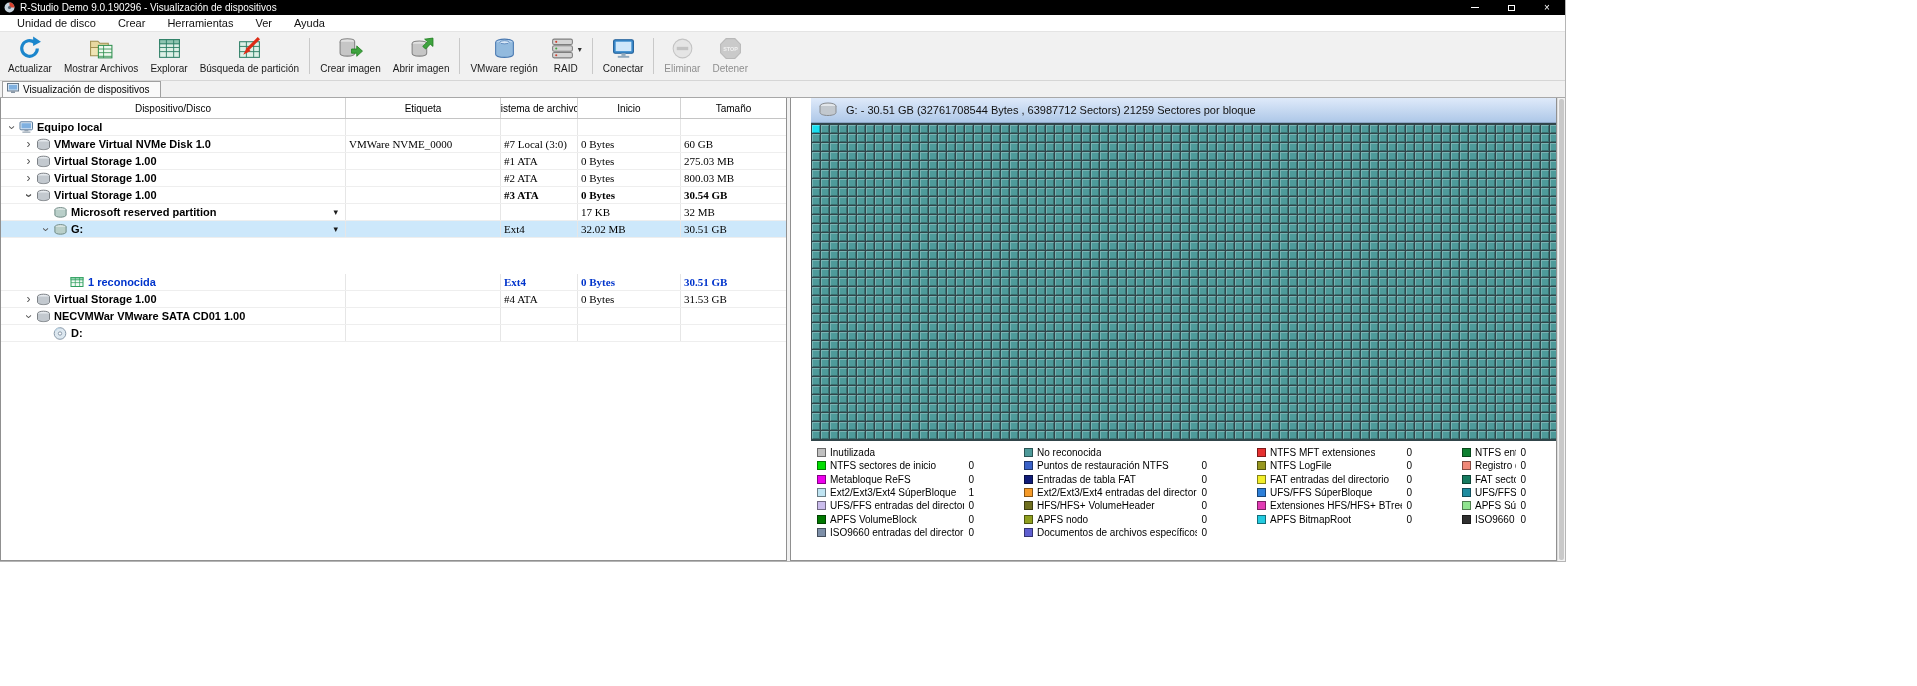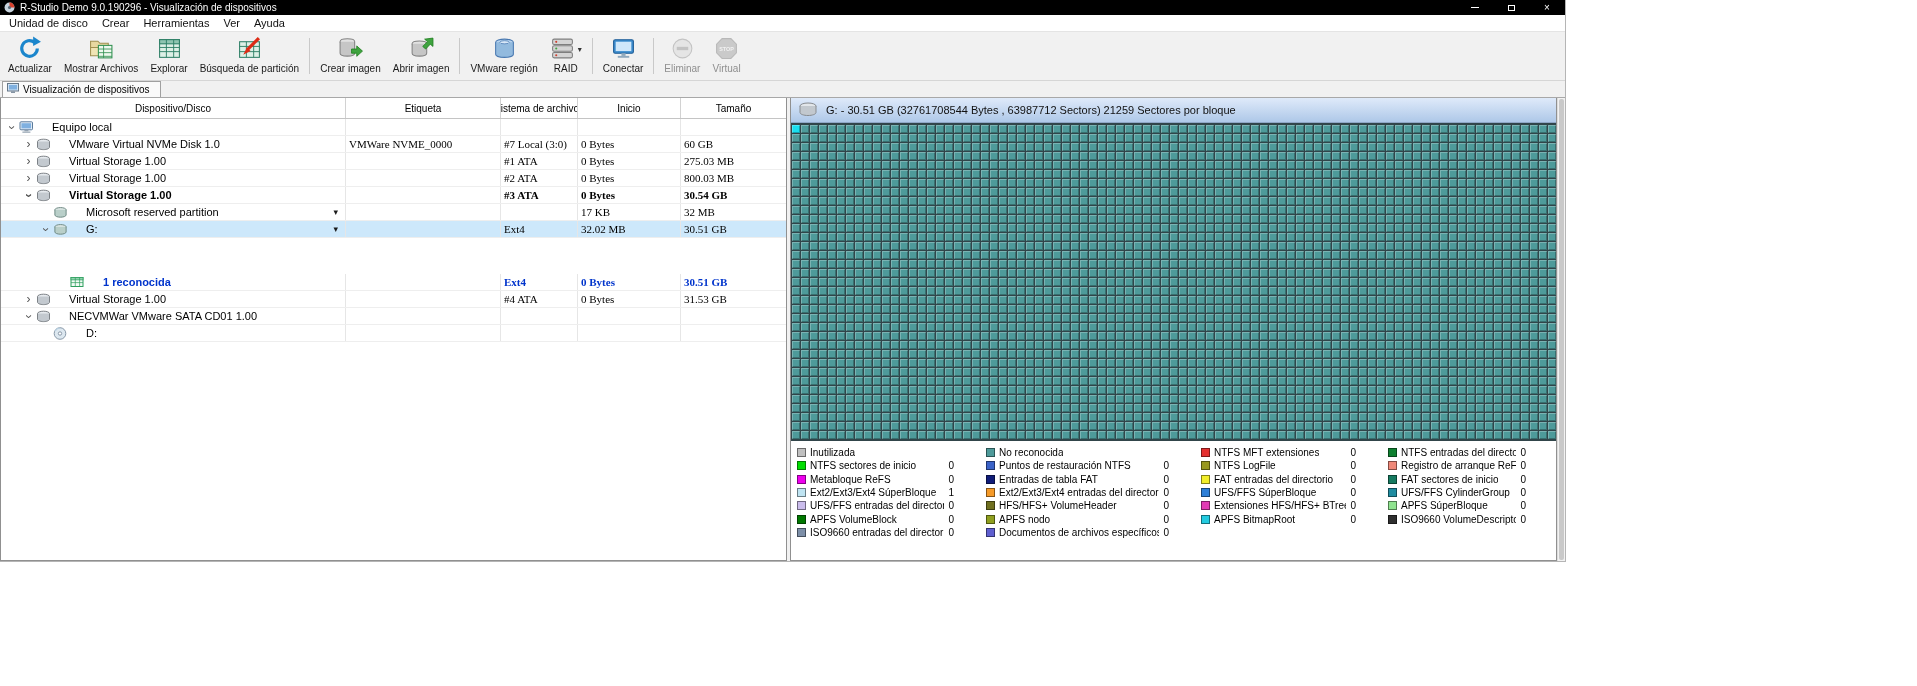--- a/index.html
+++ b/index.html
@@ -9,41 +9,41 @@
   
   .titlebar{height:15px;flex:0 0 15px;background:#000;color:#fff;display:flex;align-items:center;padding-left:4px;font-size:10px;}
   .app-icon{width:11px;height:11px;margin-right:5px;display:flex;align-items:center;}
   .win-controls{margin-left:auto;display:flex;height:100%;}
   .wc{width:36px;display:flex;align-items:center;justify-content:center;color:#fff;font-size:10px;}
   .wc-min-glyph{width:8px;height:1px;background:#fff;}
   .wc-max-glyph{width:7px;height:6px;border:1px solid #fff;box-sizing:border-box;}
 
   
   .menubar{height:16px;flex:0 0 16px;background:#fff;display:flex;align-items:center;font-size:11px;padding-left:2px;}
-  .menu-item{padding:0 7px;line-height:16px;color:#111;}
+  .menu-item{padding:0 7px;line-height:16px;color:#111;margin-left:8px;}
 
   
   .toolbar{height:50px;flex:0 0 50px;background:#f1f1f1;border-top:1px solid #e4e4e4;border-bottom:1px solid #d6d6d6;display:flex;align-items:stretch;padding:1px 2px;box-sizing:border-box;}
   .tool-btn{display:flex;flex-direction:column;align-items:center;padding:2px 6px 1px;font-size:10px;color:#1a1a1a;white-space:nowrap;}
   .tool-btn .icon-row{height:28px;display:flex;align-items:center;}
   .tool-label{line-height:11px;}
   .tool-btn.disabled{color:#8f8f8f;}
   .tool-btn.disabled svg{filter:grayscale(1);opacity:.55;}
   .caret{font-size:8px;margin-left:3px;color:#333;}
   .tool-sep{width:1px;background:#c9c9c9;margin:5px 4px;flex:0 0 1px;}
 
   
   .tabbar{height:17px;flex:0 0 17px;background:#f1f1f1;display:flex;align-items:flex-end;padding-left:2px;border-bottom:1px solid #a8a8a8;box-sizing:border-box;}
   .tab{height:16px;background:#fafafa;border:1px solid #a0a0a0;border-bottom:none;display:flex;align-items:center;gap:4px;padding:0 10px 0 4px;font-size:10px;box-sizing:border-box;}
 
   
   .main{flex:1;display:flex;min-height:0;}
   .left-panel{width:787px;flex:0 0 787px;border:1px solid #909090;border-top:none;box-sizing:border-box;background:#fff;overflow:hidden;}
   .splitter{width:3px;flex:0 0 3px;background:#f1f1f1;}
-  .right-panel{flex:1;min-width:0;border:1px solid #909090;border-top:none;box-sizing:border-box;display:flex;flex-direction:column;background:#fff;overflow:hidden;}
+  .right-panel{flex:1;min-width:0;border:1px solid #909090;border-top:none;box-sizing:border-box;display:flex;flex-direction:column;background:#fff;overflow:hidden;padding-left:20px;}
   .vscroll{width:8px;flex:0 0 8px;background:#f2f2f2;border-left:1px solid #dddddd;position:relative;box-sizing:border-box;}
   .vthumb{position:absolute;left:1px;top:1px;bottom:1px;width:5px;background:#c9c9c9;border-radius:2px;}
 
   
   .thead{display:flex;height:20px;border-bottom:1px solid #c4c4c4;font-size:10px;color:#000;}
   .th{display:flex;align-items:center;justify-content:center;border-right:1px solid #d2d2d2;overflow:hidden;white-space:nowrap;box-sizing:border-box;height:100%;}
   .c0{width:345px;flex:0 0 345px;}
   .c1{width:155px;flex:0 0 155px;text-align:right;}
   .c2{width:77px;flex:0 0 77px;}
   .c3{width:103px;flex:0 0 103px;}
@@ -53,32 +53,32 @@
   .cell{display:flex;align-items:center;border-right:1px solid #e6e6e6;overflow:hidden;white-space:nowrap;box-sizing:border-box;height:100%;}
   .cell.c4{border-right:none;}
   .cell.pad{padding-left:3px;font-family:Liberation Serif, serif;}
   .c-name{position:relative;}
   .trow.selected{background:#cde8fb;}
   .trow.bold{font-weight:bold;}
   .trow.blue{color:#0034cc;margin-top:36px;}
   .expander{flex:0 0 13px;width:13px;text-align:center;font-size:12px;color:#555;line-height:15px;}
   .expander.expanded{transform:rotate(90deg);}
   .tree-icon{flex:0 0 16px;width:16px;display:flex;align-items:center;justify-content:center;}
-  .row-label{padding-left:18px;}
+  .row-label{padding-left:3px;font-weight:bold;}
   .row-dd{position:absolute;right:7px;font-size:9px;color:#1a1a1a;}
 
   
   .sector-header{height:24px;flex:0 0 24px;background:linear-gradient(#dfeafa,#aec8e8);border-bottom:1px solid #8fa6c6;display:flex;align-items:center;gap:8px;padding:0 7px;font-size:11px;color:#111;}
   .sector-grid{height:318px;flex:0 0 318px;background:#31454a;padding:2px 0 0 1px;box-sizing:border-box;overflow:hidden;}
   .blocks{display:flex;flex-wrap:wrap;gap:1px;width:764px;align-content:flex-start;}
   .block{width:8px;height:8px;background:var(--blk,#4e9a9a);box-shadow:inset 1px 1px 0 rgba(255,255,255,.25),inset -1px -1px 0 rgba(0,0,0,.28);}
   .block.sel{background:var(--selblk,#19dff0);}
 
   
-  .legend{flex:1;background:#fff;display:flex;gap:6px;padding:5px 4px 0 6px;font-size:10px;overflow:hidden;align-items:flex-start;color:#000;}
+  .legend{flex:1;background:#fff;display:flex;gap:24px;padding:5px 4px 0 6px;font-size:10px;overflow:hidden;align-items:flex-start;color:#000;}
   .legend-col{display:flex;flex-direction:column;}
   .lc0{width:183px;flex:0 0 183px;}
   .lc1{width:209px;flex:0 0 209px;}
   .lc2{width:181px;flex:0 0 181px;}
   .lc3{flex:1;min-width:0;}
   .legend-entry{display:flex;align-items:center;gap:4px;height:13.3px;}
   .swatch{width:9px;height:9px;flex:0 0 9px;border:1px solid rgba(0,0,0,.45);box-sizing:border-box;}
   .legend-label{white-space:nowrap;overflow:hidden;}
   .legend-count{margin-left:auto;padding-right:26px;}
 </style>
@@ -225,21 +225,21 @@
         </div>
         <div class="tool-label">Eliminar</div>
       </div>
       <div class="tool-btn disabled">
         <div class="icon-row">
           <span><svg width="25" height="25" viewBox="0 0 24 24">
               <polygon points="7.8,2.5 16.2,2.5 21.5,7.8 21.5,16.2 16.2,21.5 7.8,21.5 2.5,16.2 2.5,7.8" fill="#ababab" stroke="#8a8a8a"></polygon>
               <text x="12" y="14.3" font-size="5.2" font-weight="bold" fill="#f2f2f2" text-anchor="middle" font-family="Liberation Sans, sans-serif">STOP</text>
             </svg></span>
         </div>
-        <div class="tool-label">Virtual</div>
+        <div class="tool-label">Detener</div>
       </div>
     </div>
 
   <div class="tabbar">
     <div class="tab">
       <span><svg width="12" height="11" viewBox="0 0 12 11">
             <rect x="0.5" y="0.5" width="11" height="7.5" fill="#cfe2f4" stroke="#667788"></rect>
             <rect x="2" y="2" width="8" height="4.5" fill="#7fb0e0"></rect>
             <rect x="4" y="8.5" width="4" height="1.4" fill="#778899"></rect>
           </svg></span>

